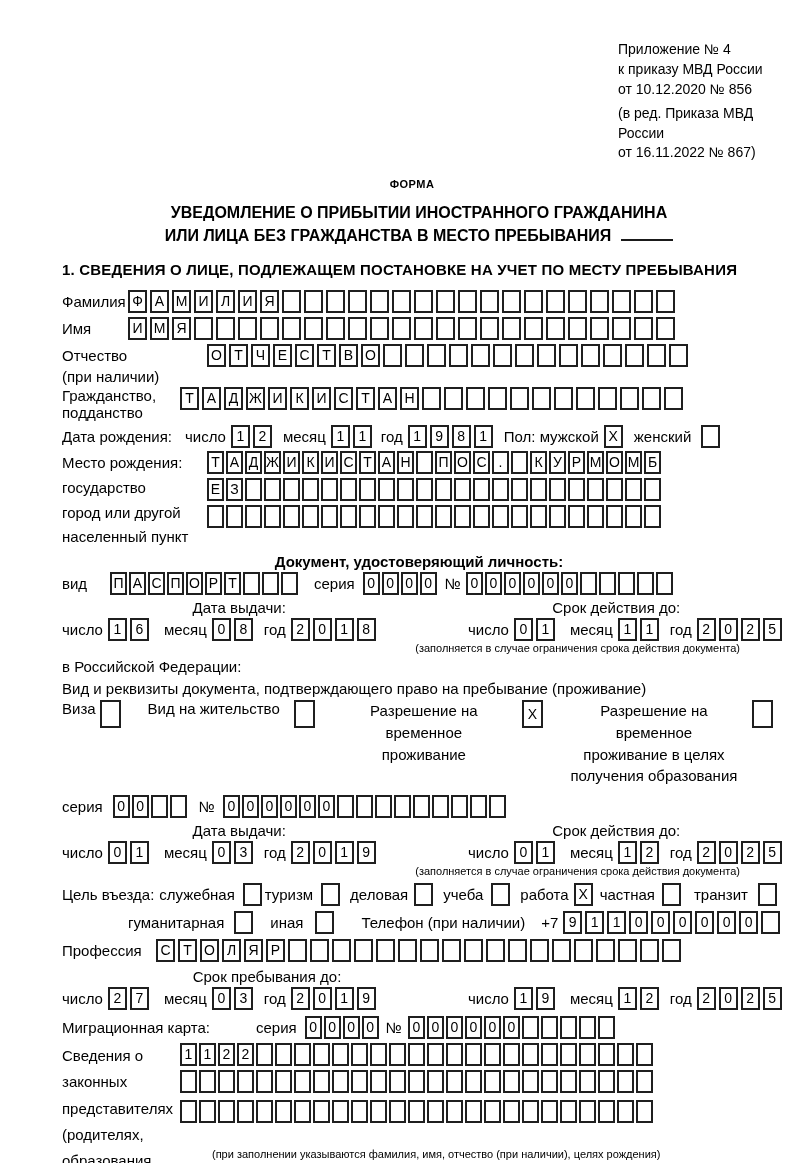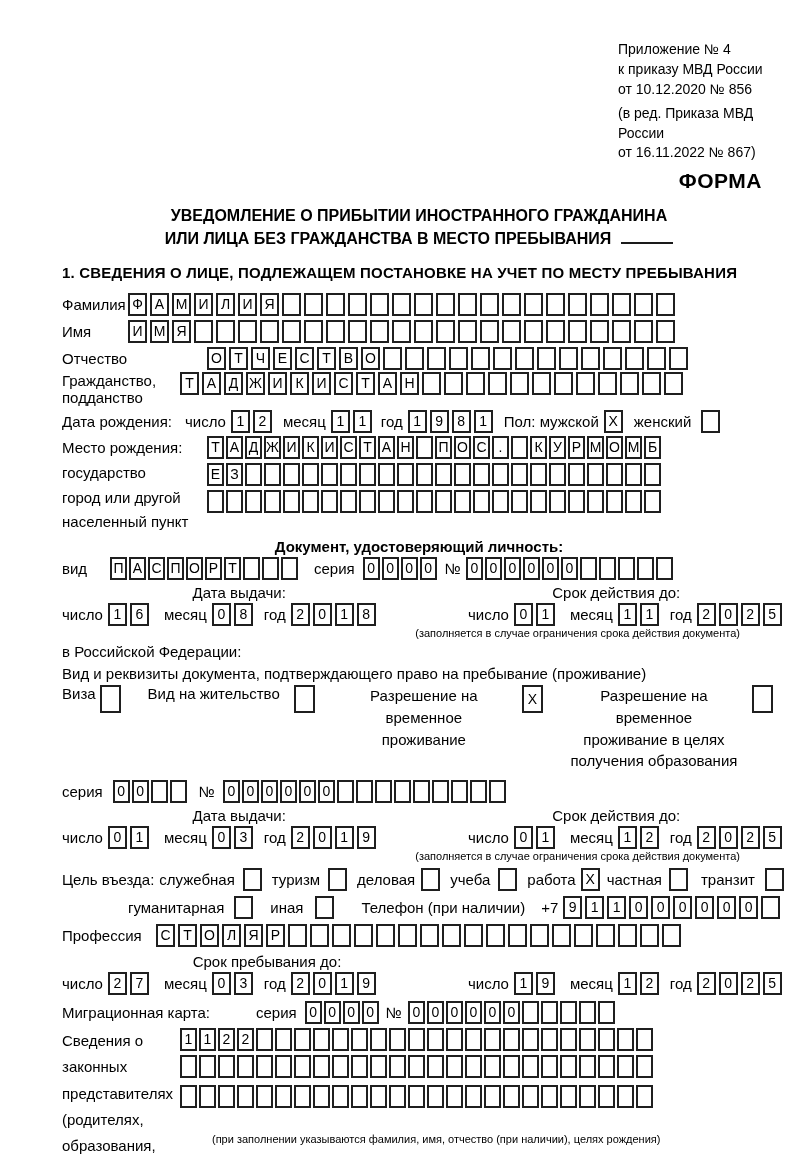--- a/index.html
+++ b/index.html
@@ -4,21 +4,21 @@
 <style>
   * { box-sizing: border-box; }
   html,body { margin:0; padding:0; background:#888; }
   .page {
     width:800px; height:1163px; margin:0 auto; background:#ffffff; color:#000;
     font-family:Liberation Sans, sans-serif; font-size:15px;
     position:relative; padding:40px 24px 0 62px; overflow:hidden;
   }
   .appendix { margin-left:556px; font-size:14px; line-height:1.42; }
   .appendix .gap { margin-top:4px; }
-  .forma { text-align:right; padding-right:14px; font-weight:bold; font-size:21px; margin-top:6px; letter-spacing:0.5px; }
+  .forma { text-align:center; padding-right:14px; font-weight:bold; font-size:11px; margin-top:15px; letter-spacing:0.5px; }
   .title { text-align:center; font-weight:bold; font-size:16px; line-height:1.4; margin-top:12px; }
   .t-underline { display:inline-block; width:52px; border-bottom:2px solid #1a1a1a; margin-left:10px; }
   .sec-heading { font-weight:bold; font-size:15px; margin-top:14px; letter-spacing:0.2px; white-space:nowrap; }
   .row  { display:flex; align-items:center; margin-top:4px; }
   .rowt { display:flex; align-items:flex-start; margin-top:4px; }
   .lbl { flex:none; }
   .boxes { display:inline-flex; flex:none; }
   .box {
     width:19px; height:23px; border:2px solid #1f1f1f; margin-right:3px;
     text-align:center; font-size:14px; line-height:19px; flex:none; background:#fff;
@@ -134,20 +134,21 @@
         <span class="box"></span>
         <span class="box"></span>
         <span class="box"></span>
         <span class="box"></span>
         <span class="box"></span>
         <span class="box"></span>
         <span class="box"></span>
         <span class="box"></span>
       </span>
   </div>
+  <div style="margin-top:1px">(при наличии)</div>
 
   <div class="rowt" style="margin-top:2px">
     <div class="lbl" style="width:118px">
       <div>Гражданство,</div>
       <div>подданство</div>
     </div>
     <span class="boxes">
         <span class="box">Т</span>
         <span class="box">А</span>
         <span class="box">Д</span>
@@ -479,21 +480,21 @@
     </div>
   </div>
   <div class="note" style="text-align:right; padding-right:36px; margin-top:1px">(заполняется в случае ограничения срока действия документа)</div>
 
   <div class="row" style="margin-top:6px">
     <span class="lbl">Цель въезда:</span>
     <span class="lbl" style="margin-left:5px">служебная</span>
     <span class="boxes" style="margin-left:8px">
         <span class="box"></span>
       </span>
-    <span class="lbl" style="margin-left:7px">туризм</span>
+    <span class="lbl" style="">туризм</span>
     <span class="boxes" style="margin-left:8px">
         <span class="box"></span>
       </span>
     <span class="lbl" style="margin-left:7px">деловая</span>
     <span class="boxes" style="margin-left:6px">
         <span class="box"></span>
       </span>
     <span class="lbl" style="margin-left:7px">учеба</span>
     <span class="boxes" style="margin-left:8px">
         <span class="box"></span>

